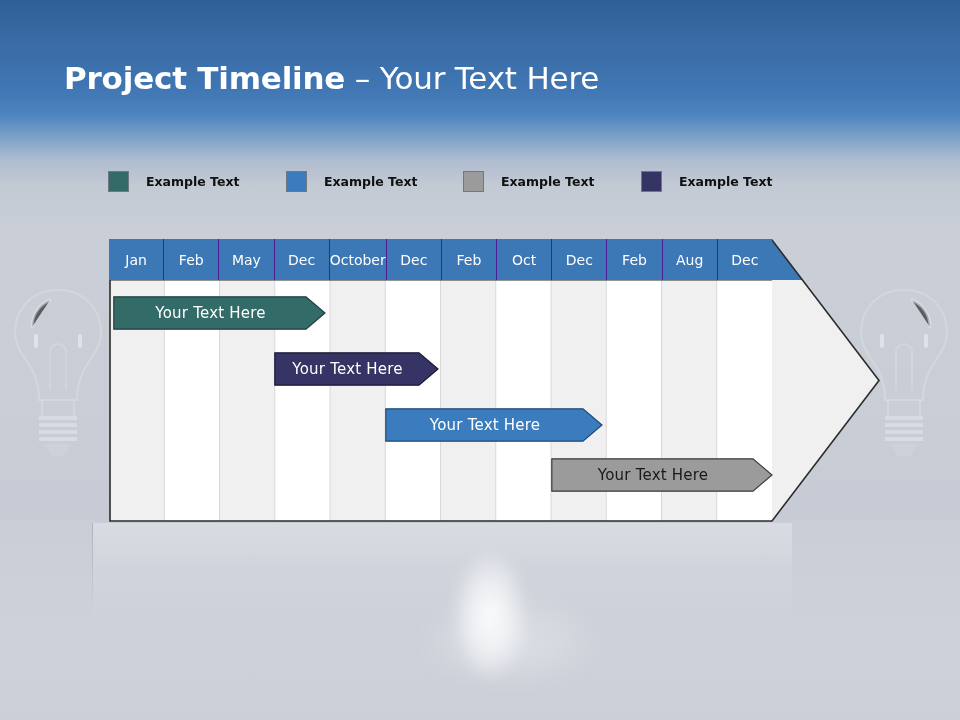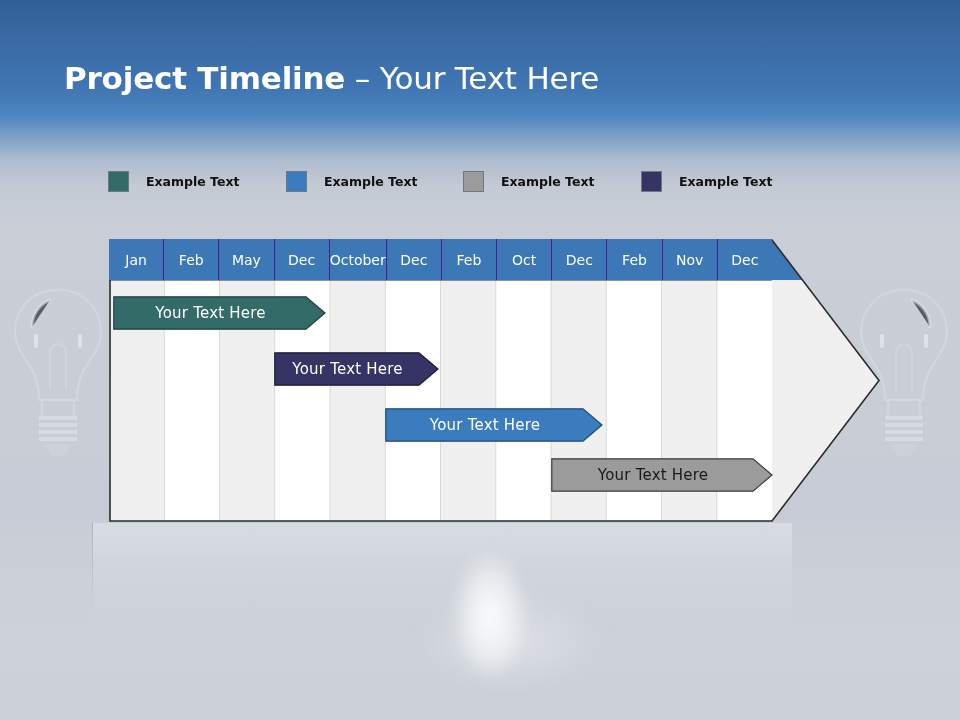--- a/index.html
+++ b/index.html
@@ -317,21 +317,21 @@
       <div class="month-cell">Jan</div>
       <div class="month-cell">Feb</div>
       <div class="month-cell">May</div>
       <div class="month-cell">Dec</div>
       <div class="month-cell">October</div>
       <div class="month-cell">Dec</div>
       <div class="month-cell">Feb</div>
       <div class="month-cell">Oct</div>
       <div class="month-cell">Dec</div>
       <div class="month-cell">Feb</div>
-      <div class="month-cell">Nov</div>
+      <div class="month-cell">Aug</div>
       <div class="month-cell">Dec</div>
     </div>
 
     <div class="bar" style="left:4px; top:57px; width:213px;">
       <svg width="213" height="34" viewBox="0 0 213 34">
         <path d="M0.8 0.8 L193 0.8 L212 17 L193 33.2 L0.8 33.2 Z" fill="#336B68" stroke="#1F3F3D" stroke-width="1.2"></path>
       </svg>
       <span class="bar-label" style="color:#FFFFFF;">Your  Text Here</span>
     </div>
 

